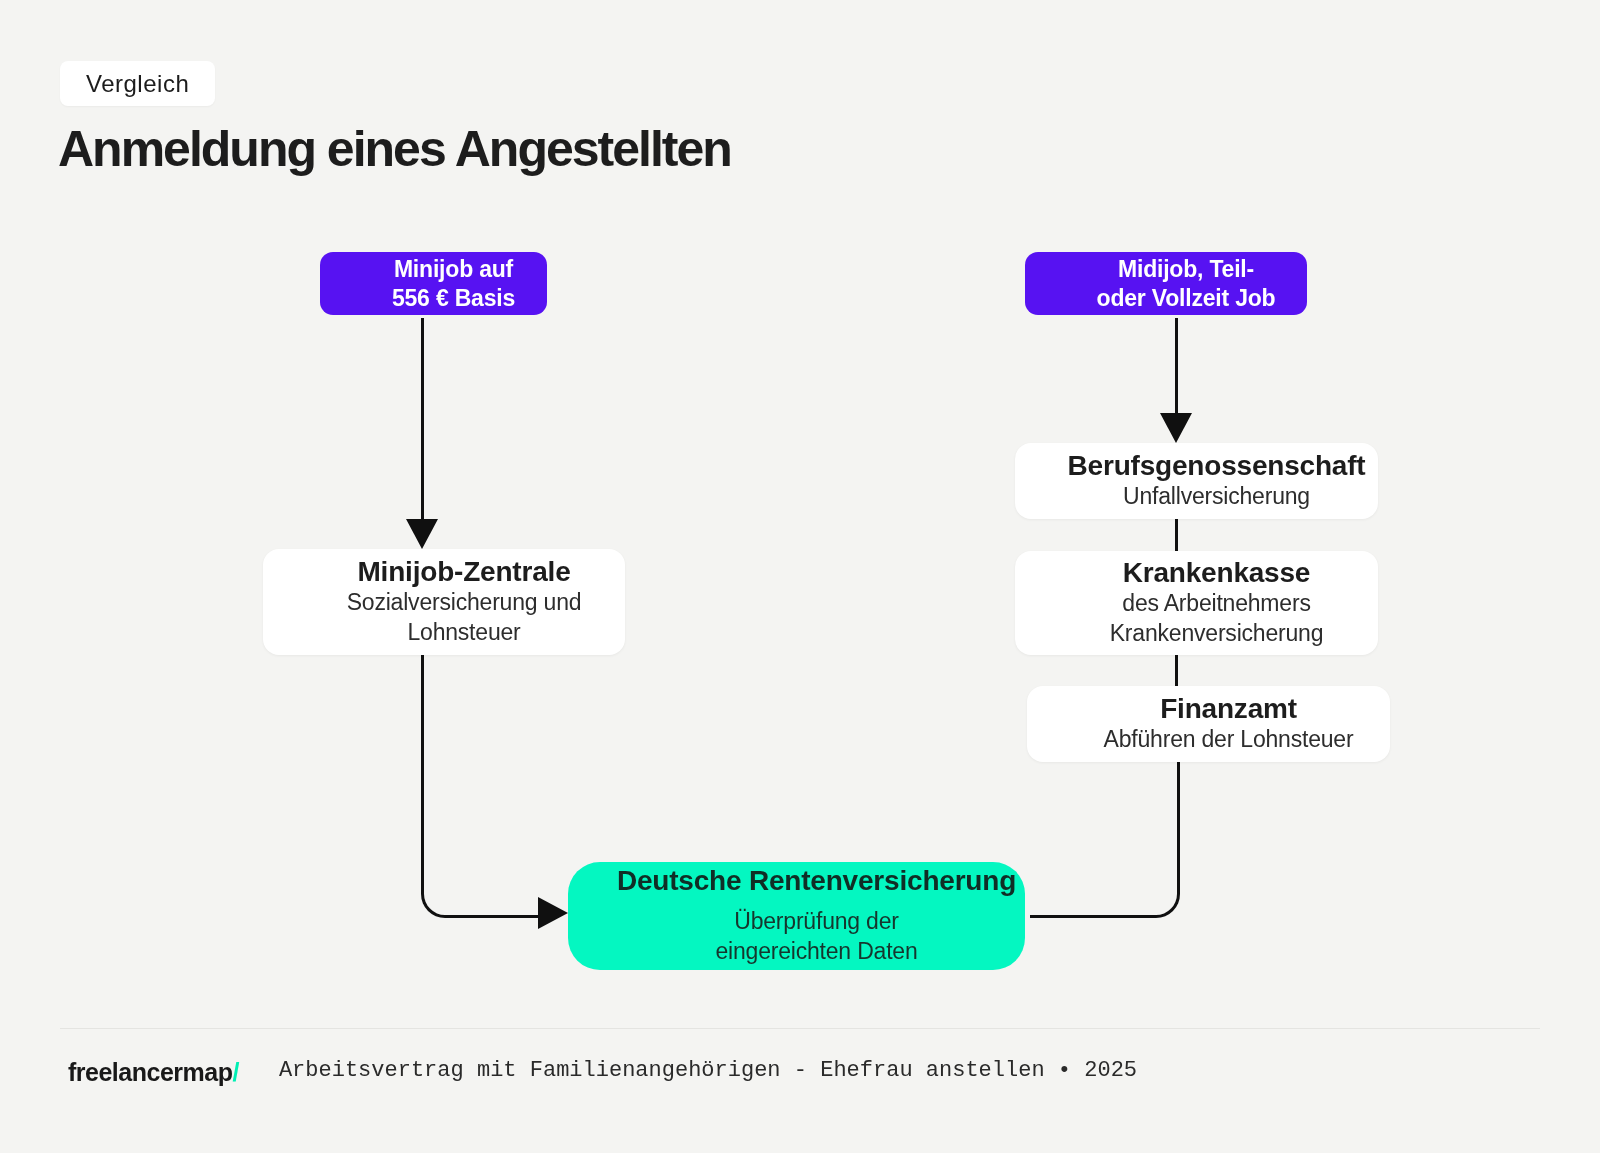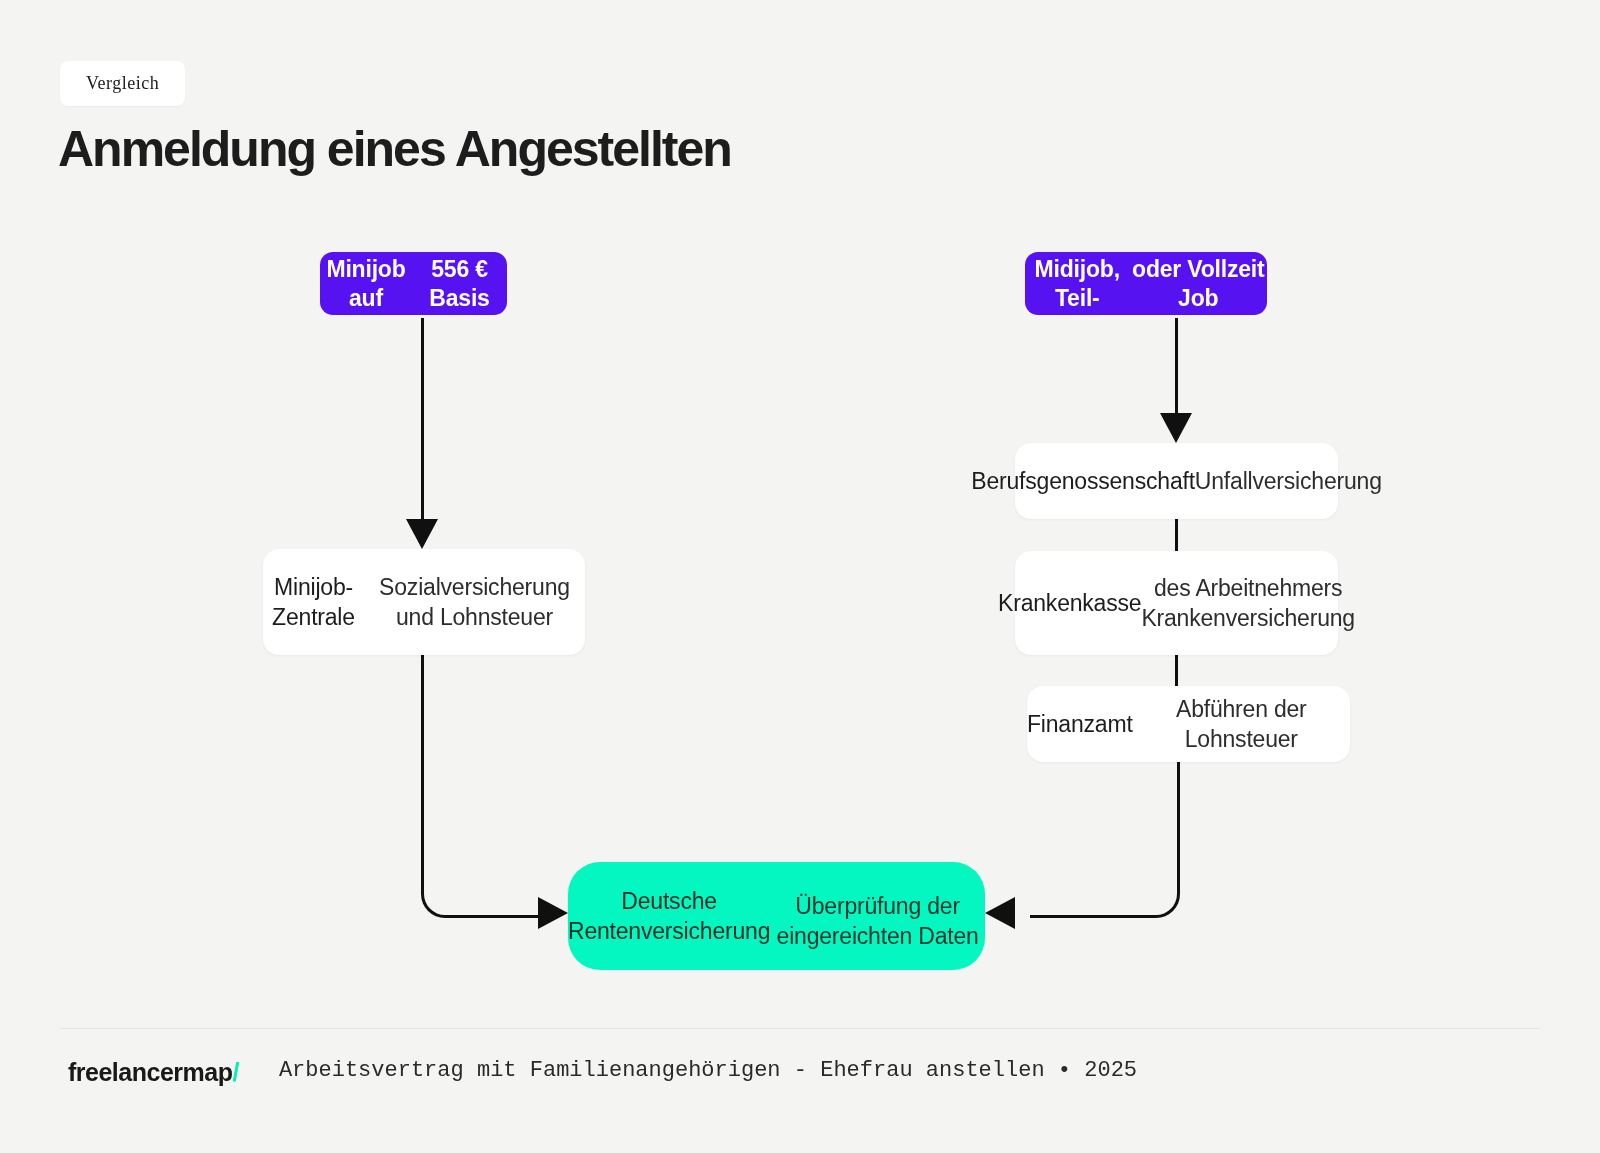--- a/index.html
+++ b/index.html
@@ -11,43 +11,43 @@
     --logo-slash:#00efb4;
     --divider:#e4e4e1;
   }
   html,body{margin:0;padding:0;}
   body{background:var(--background);font-family:"Liberation Sans",sans-serif;}
   .canvas{position:relative;width:1600px;height:1153px;background:var(--background);overflow:hidden;}
 
   
   .badge{position:absolute;left:60px;top:61px;height:45px;padding:0 26px;background:#fff;border-radius:8px;
          display:inline-flex;align-items:center;box-shadow:0 1px 2px rgba(0,0,0,0.04);}
-  .badge span{font-family:Liberation Serif, serif;font-size:18px;color:#1c1c1c;letter-spacing:0.5px;}
+  .badge span{font-family:Liberation Sans, sans-serif;font-size:24px;color:#1c1c1c;letter-spacing:0.5px;}
   .title{position:absolute;left:58px;top:123px;margin:0;font-size:50px;line-height:1.05;font-weight:bold;
          color:#1d1d1d;letter-spacing:-2px;white-space:nowrap;}
 
   
   .vline{position:absolute;width:3px;background:var(--ink);z-index:1;}
   .arrow-down{position:absolute;width:0;height:0;border-left:16px solid transparent;border-right:16px solid transparent;
               border-top:30px solid var(--ink);z-index:1;}
   .arrow-right{position:absolute;width:0;height:0;border-top:16px solid transparent;border-bottom:16px solid transparent;
                border-left:30px solid var(--ink);z-index:1;}
   .arrow-left{position:absolute;width:0;height:0;border-top:16px solid transparent;border-bottom:16px solid transparent;
               border-right:30px solid var(--ink);z-index:1;}
   .elbow-left{position:absolute;left:421px;top:655px;width:124px;height:260px;
               border-left:3px solid var(--ink);border-bottom:3px solid var(--ink);
               border-bottom-left-radius:24px;z-index:1;}
   .elbow-right{position:absolute;left:1030px;top:762px;width:147px;height:153px;
                border-right:3px solid var(--ink);border-bottom:3px solid var(--ink);
                border-bottom-right-radius:24px;z-index:1;}
 
   
-  .node{position:absolute;display:flex;flex-direction:row;align-items:center;justify-content:center;
-        text-align:center;z-index:2;border-radius:16px;}
-  .node .node-title{font-weight:normal;font-size:23px;line-height:30px;color:#1d1d1d;letter-spacing:-0.2px;}
+  .node{position:absolute;display:flex;flex-direction:column;align-items:center;justify-content:center;
+        text-align:center;z-index:2;border-radius:16px;padding-left:40px;}
+  .node .node-title{font-weight:bold;font-size:28px;line-height:30px;color:#1d1d1d;letter-spacing:-0.2px;}
   .node .node-sub{font-size:23px;line-height:30px;color:#2d2d2d;letter-spacing:-0.2px;}
   .start-node{background:var(--purple);border-radius:13px;}
   .start-node .line{display:block;color:#ffffff;font-weight:bold;font-size:23px;line-height:29px;letter-spacing:-0.2px;}
   .card-node{background:var(--card);box-shadow:0 1px 3px rgba(0,0,0,0.05);}
   .end-node{background:var(--teal);border-radius:32px;}
   .end-node .node-title{color:#102e26;}
   .end-node .node-sub{color:#16362d;margin-top:10px;}
 
   #box-start-left{left:320px;top:252px;width:187px;height:63px;}
   #box-start-right{left:1025px;top:252px;width:242px;height:63px;}

